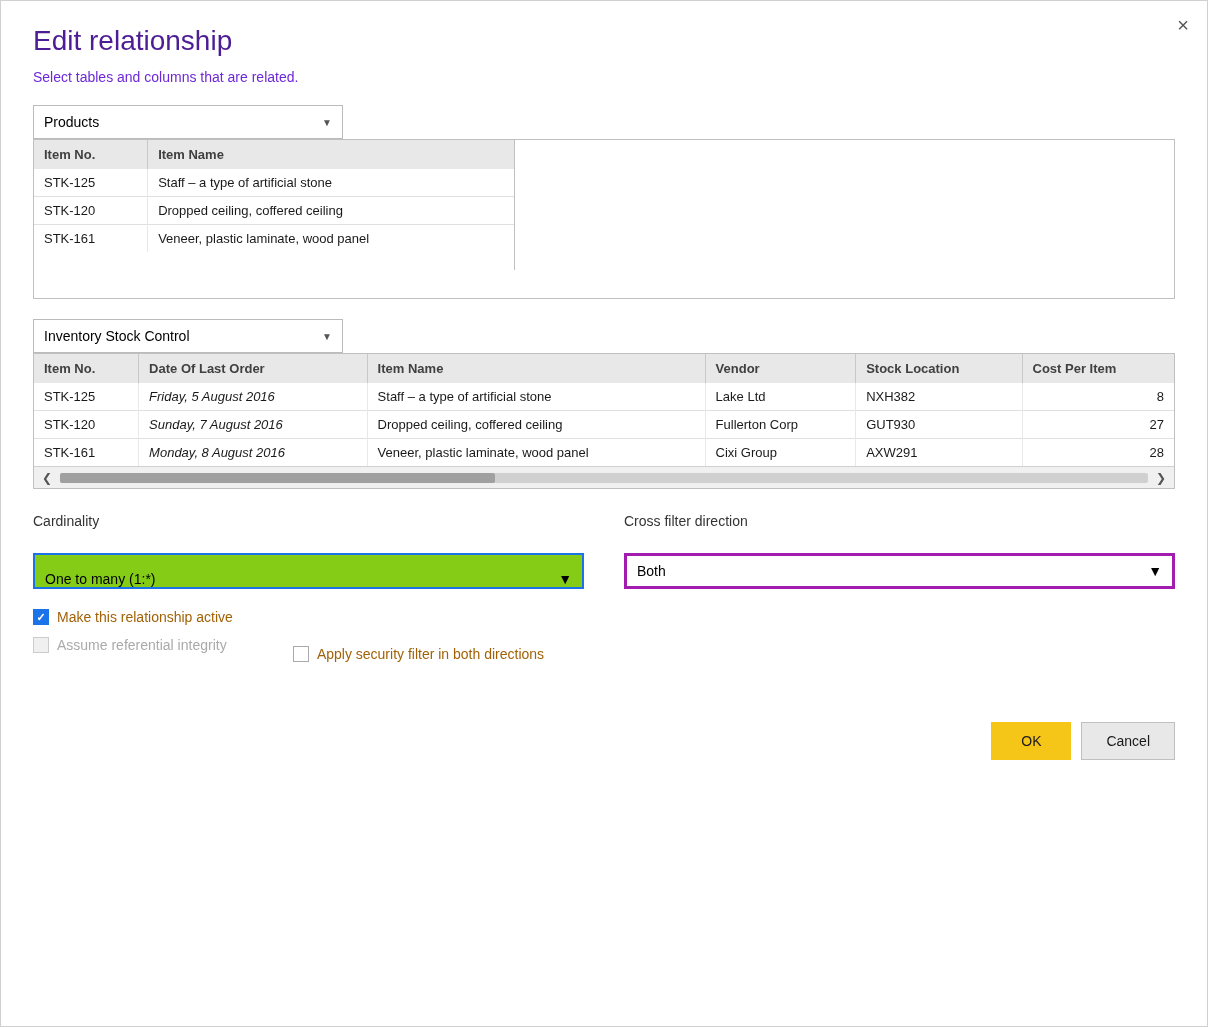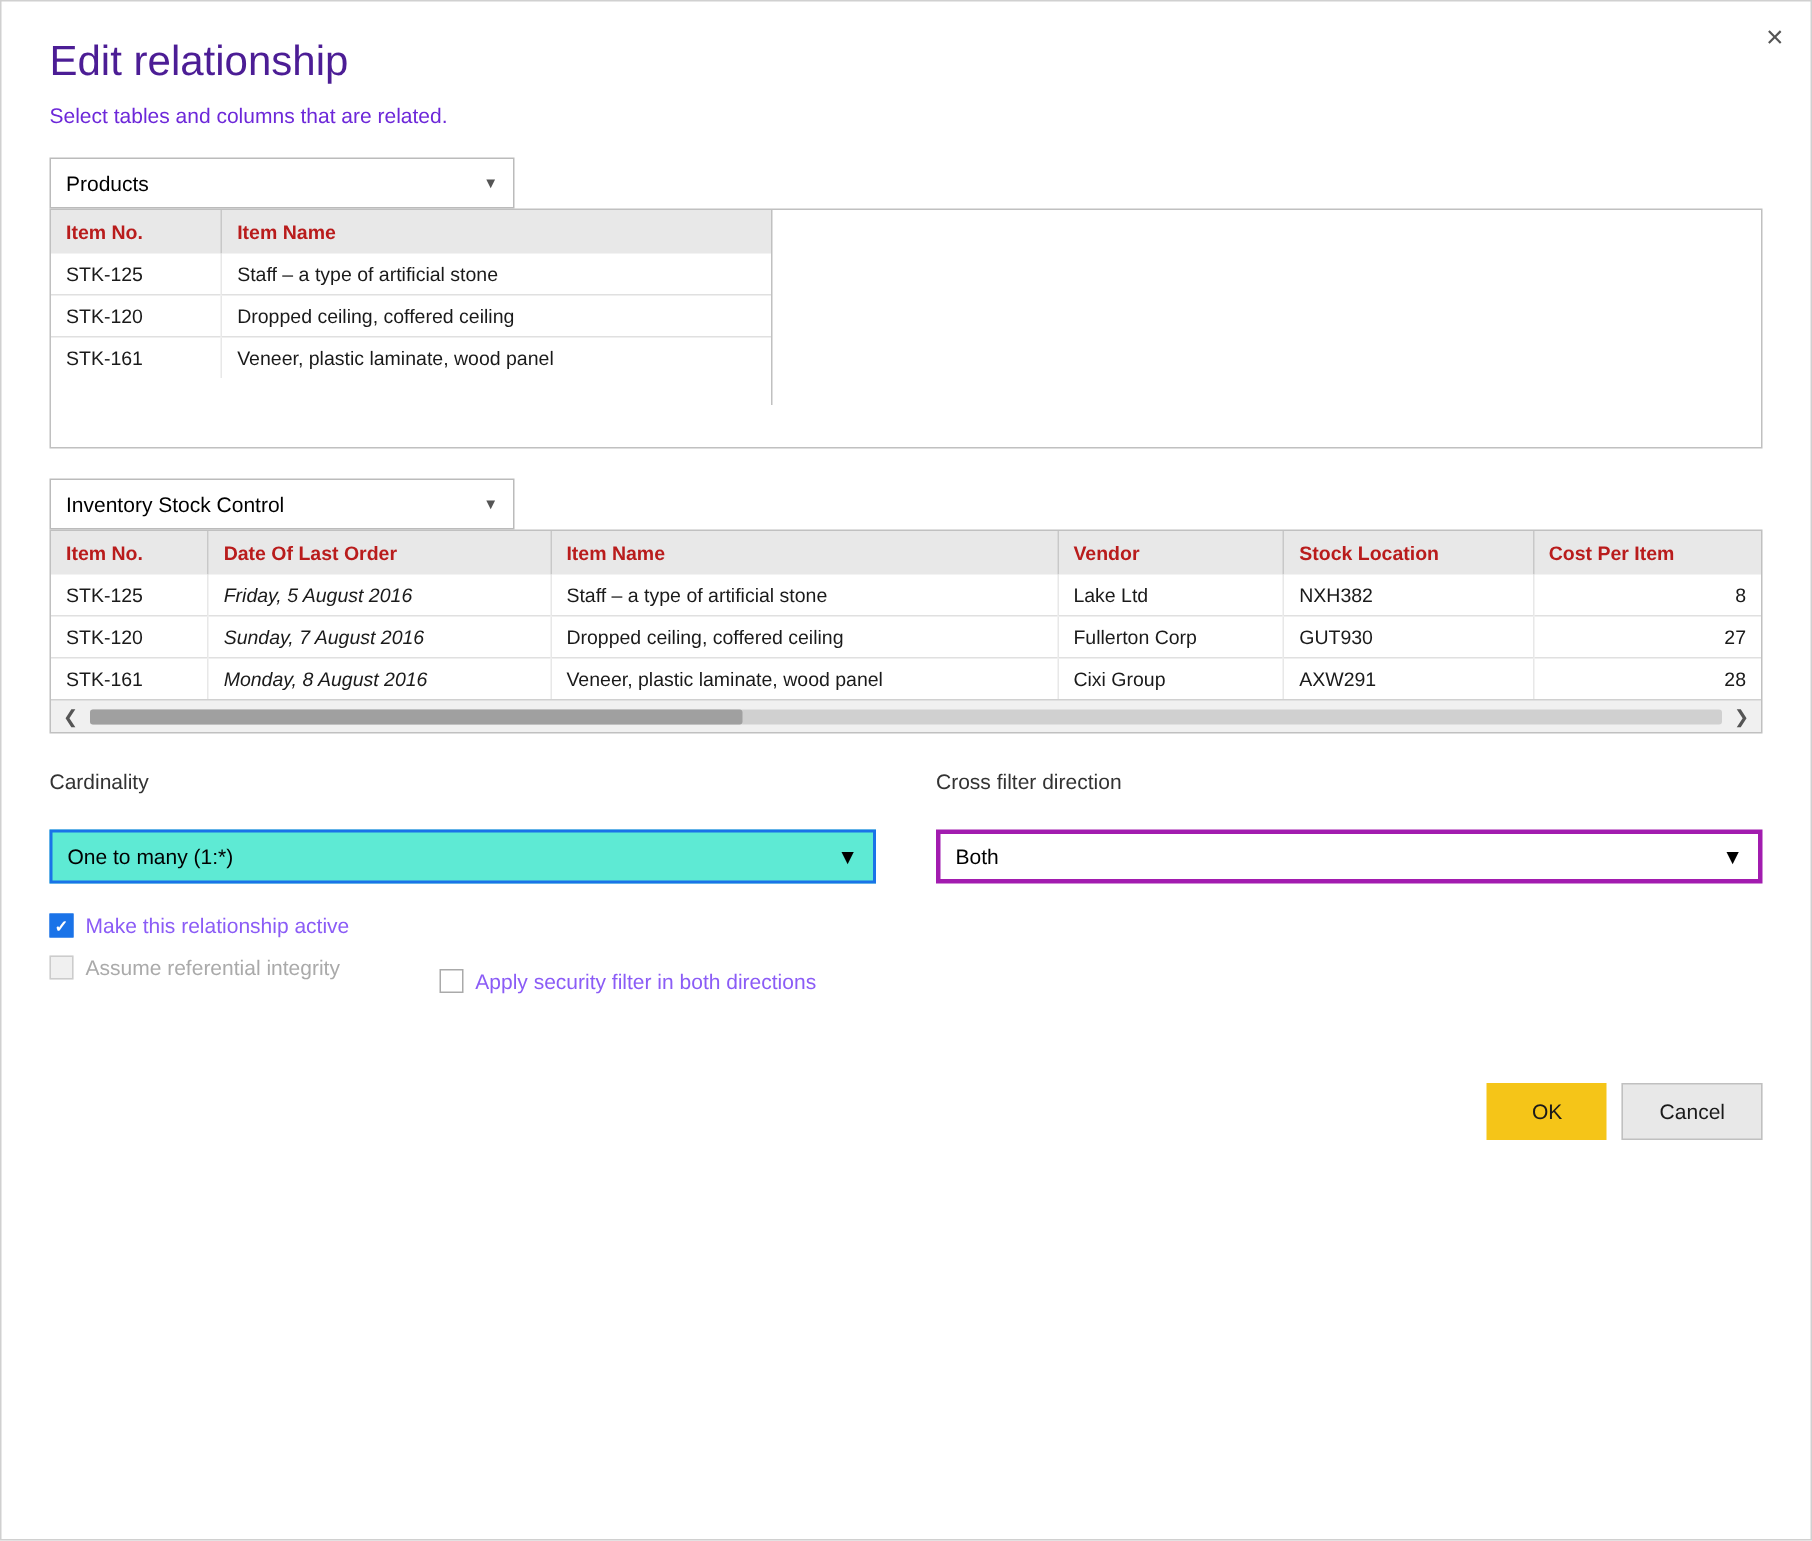--- a/index.html
+++ b/index.html
@@ -74,21 +74,21 @@
       border-collapse: collapse;
       font-size: 13px;
     }
     .data-table thead tr {
       background: #e8e8e8;
     }
     .data-table thead th {
       text-align: left;
       padding: 7px 10px;
       font-weight: 600;
-      color: #b91c1c;
+      color: #404040;
       border-right: 1px solid #c8c8c8;
       white-space: nowrap;
     }
     .data-table thead th:last-child { border-right: none; }
     .data-table tbody tr {
       border-bottom: 1px solid #e0e0e0;
     }
     .data-table tbody tr:last-child { border-bottom: none; }
     .data-table tbody td {
       padding: 6px 10px;
@@ -142,23 +142,23 @@
     .cardinality-section, .crossfilter-section {
       flex: 1;
     }
     .section-label {
       font-size: 14px;
       color: #333;
       margin-bottom: 24px;
     }
     .dropdown-full {
       display: flex;
-      align-items: center;
+      align-items: flex-end;
       border: 2px solid #1a73e8;
-      background: #5eead4;
+      background: #84cc16;
       width: 100%;
       height: 36px;
       padding: 0 10px;
       font-size: 14px;
       cursor: pointer;
       justify-content: space-between;
     }
     .dropdown-full-normal {
       display: flex;
       align-items: center;
@@ -174,21 +174,21 @@
     .checkboxes-section {
       margin-top: 20px;
       display: flex;
       gap: 60px;
     }
     .checkbox-row {
       display: flex;
       align-items: center;
       gap: 8px;
       font-size: 14px;
-      color: #8b5cf6;
+      color: #a16207;
     }
     .checkbox-row.disabled {
       color: #aaa;
     }
     .checkbox-box {
       width: 16px;
       height: 16px;
       border: 1px solid #aaa;
       background: #fff;
       display: flex;

